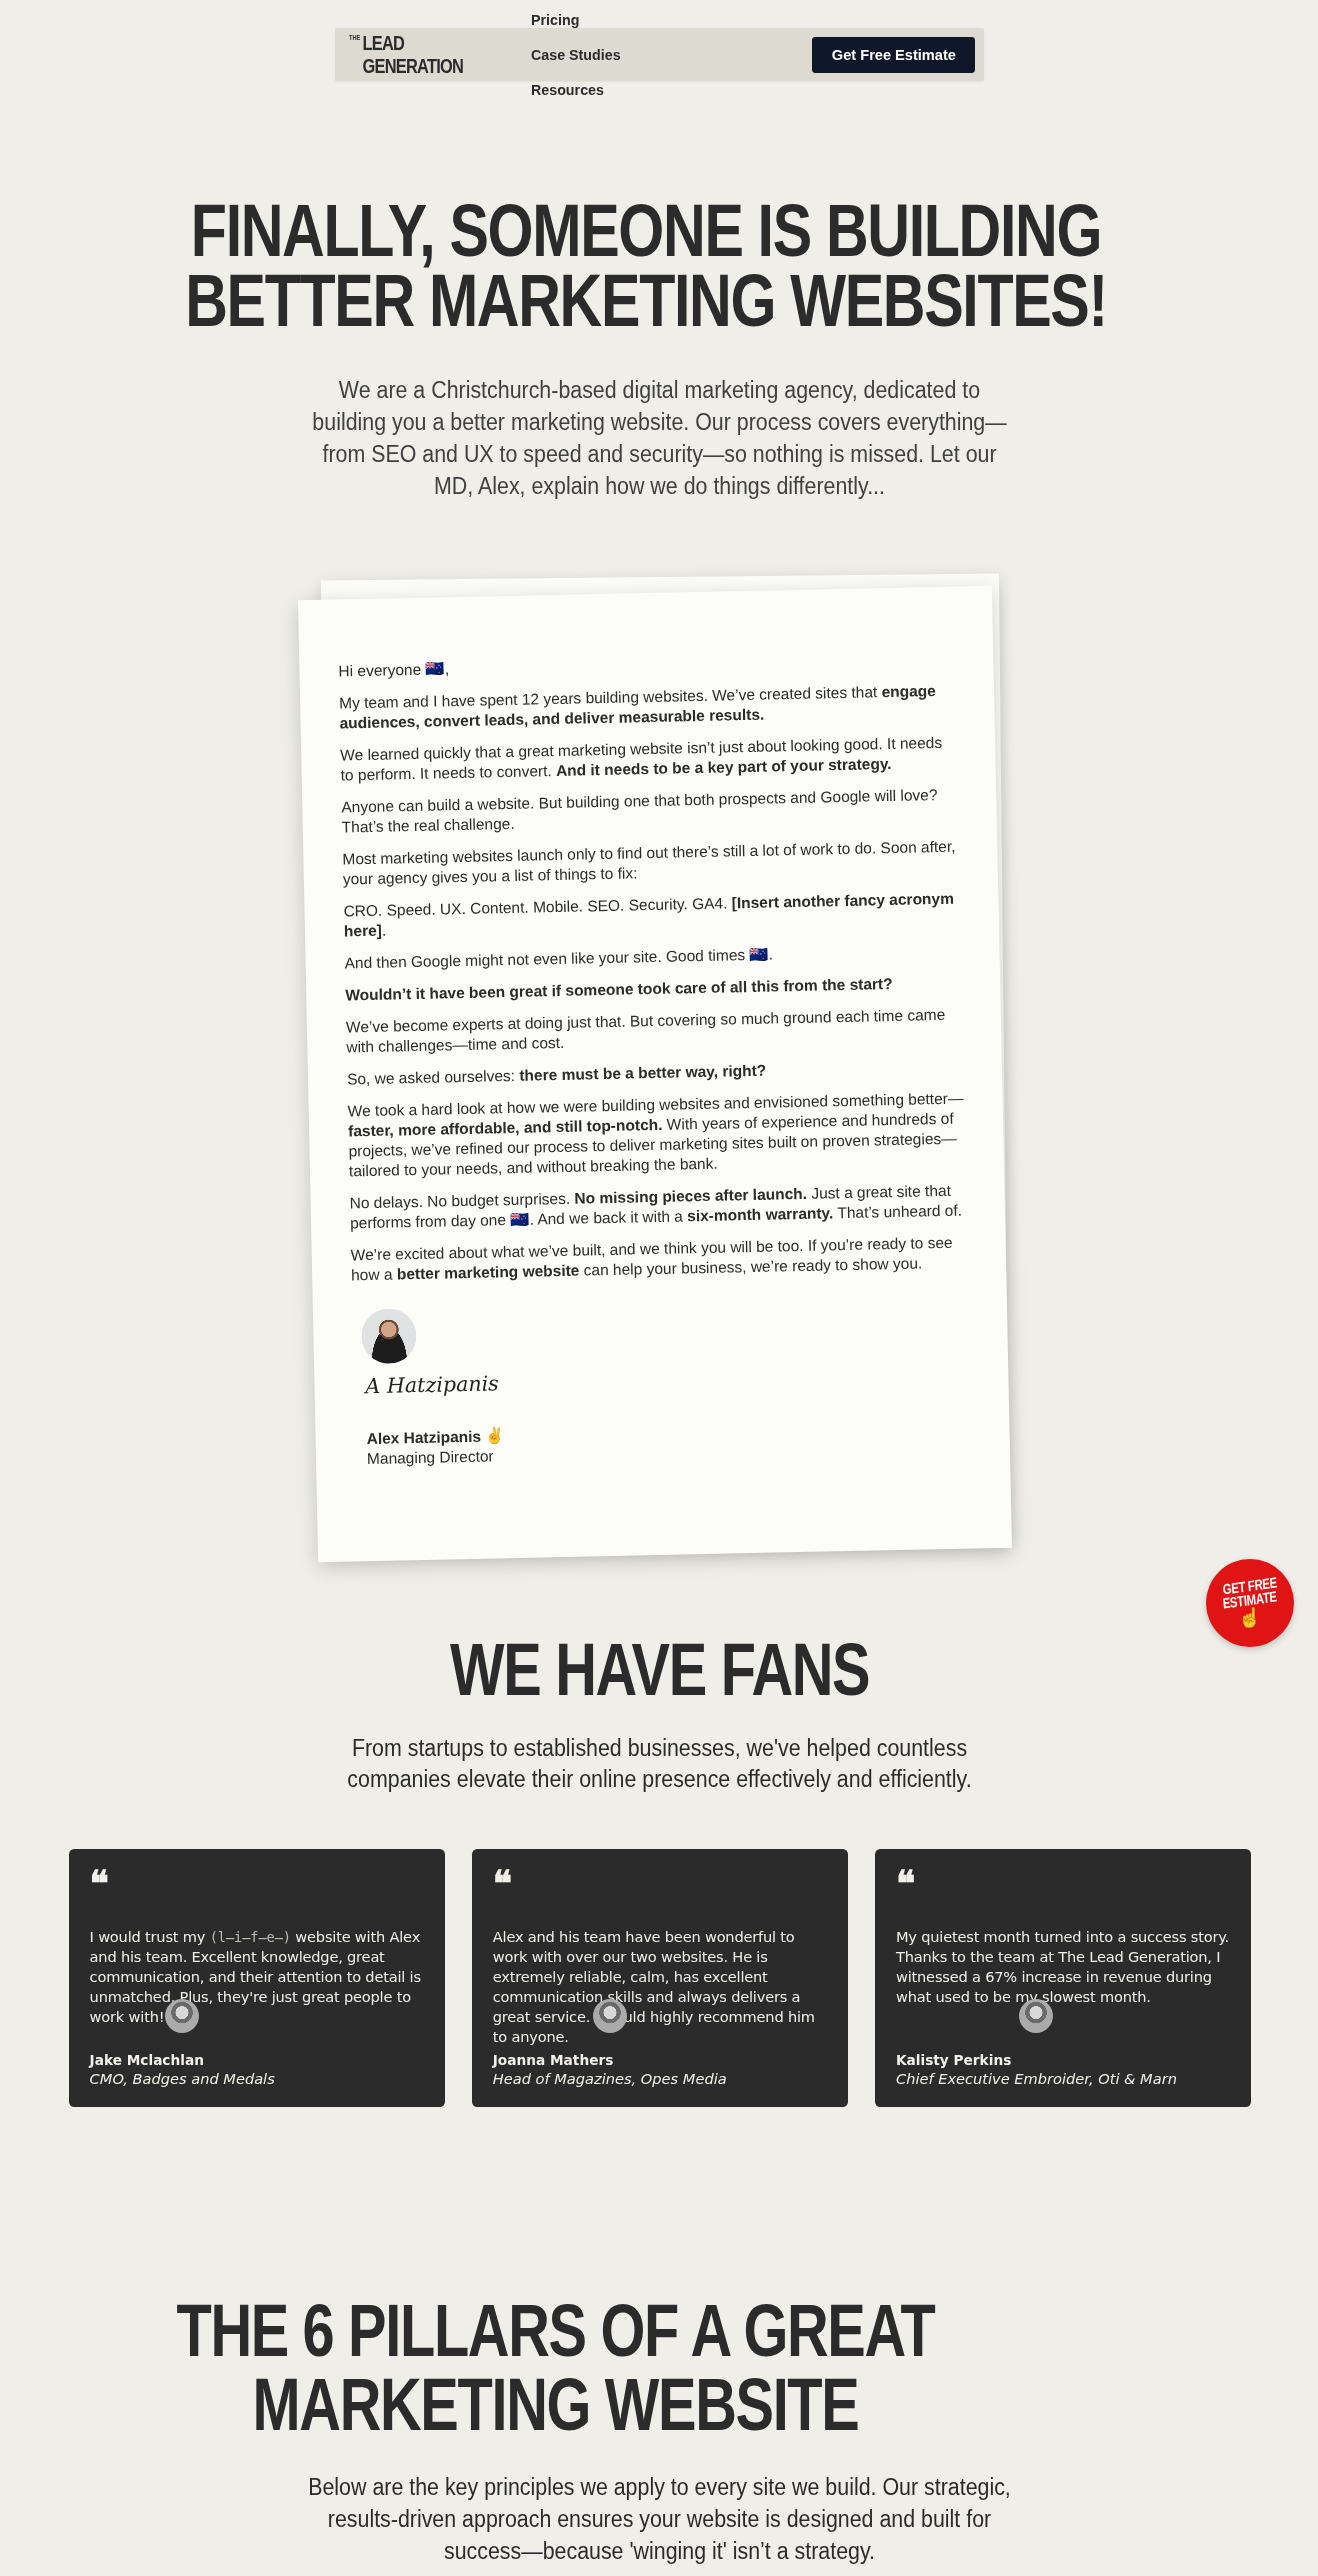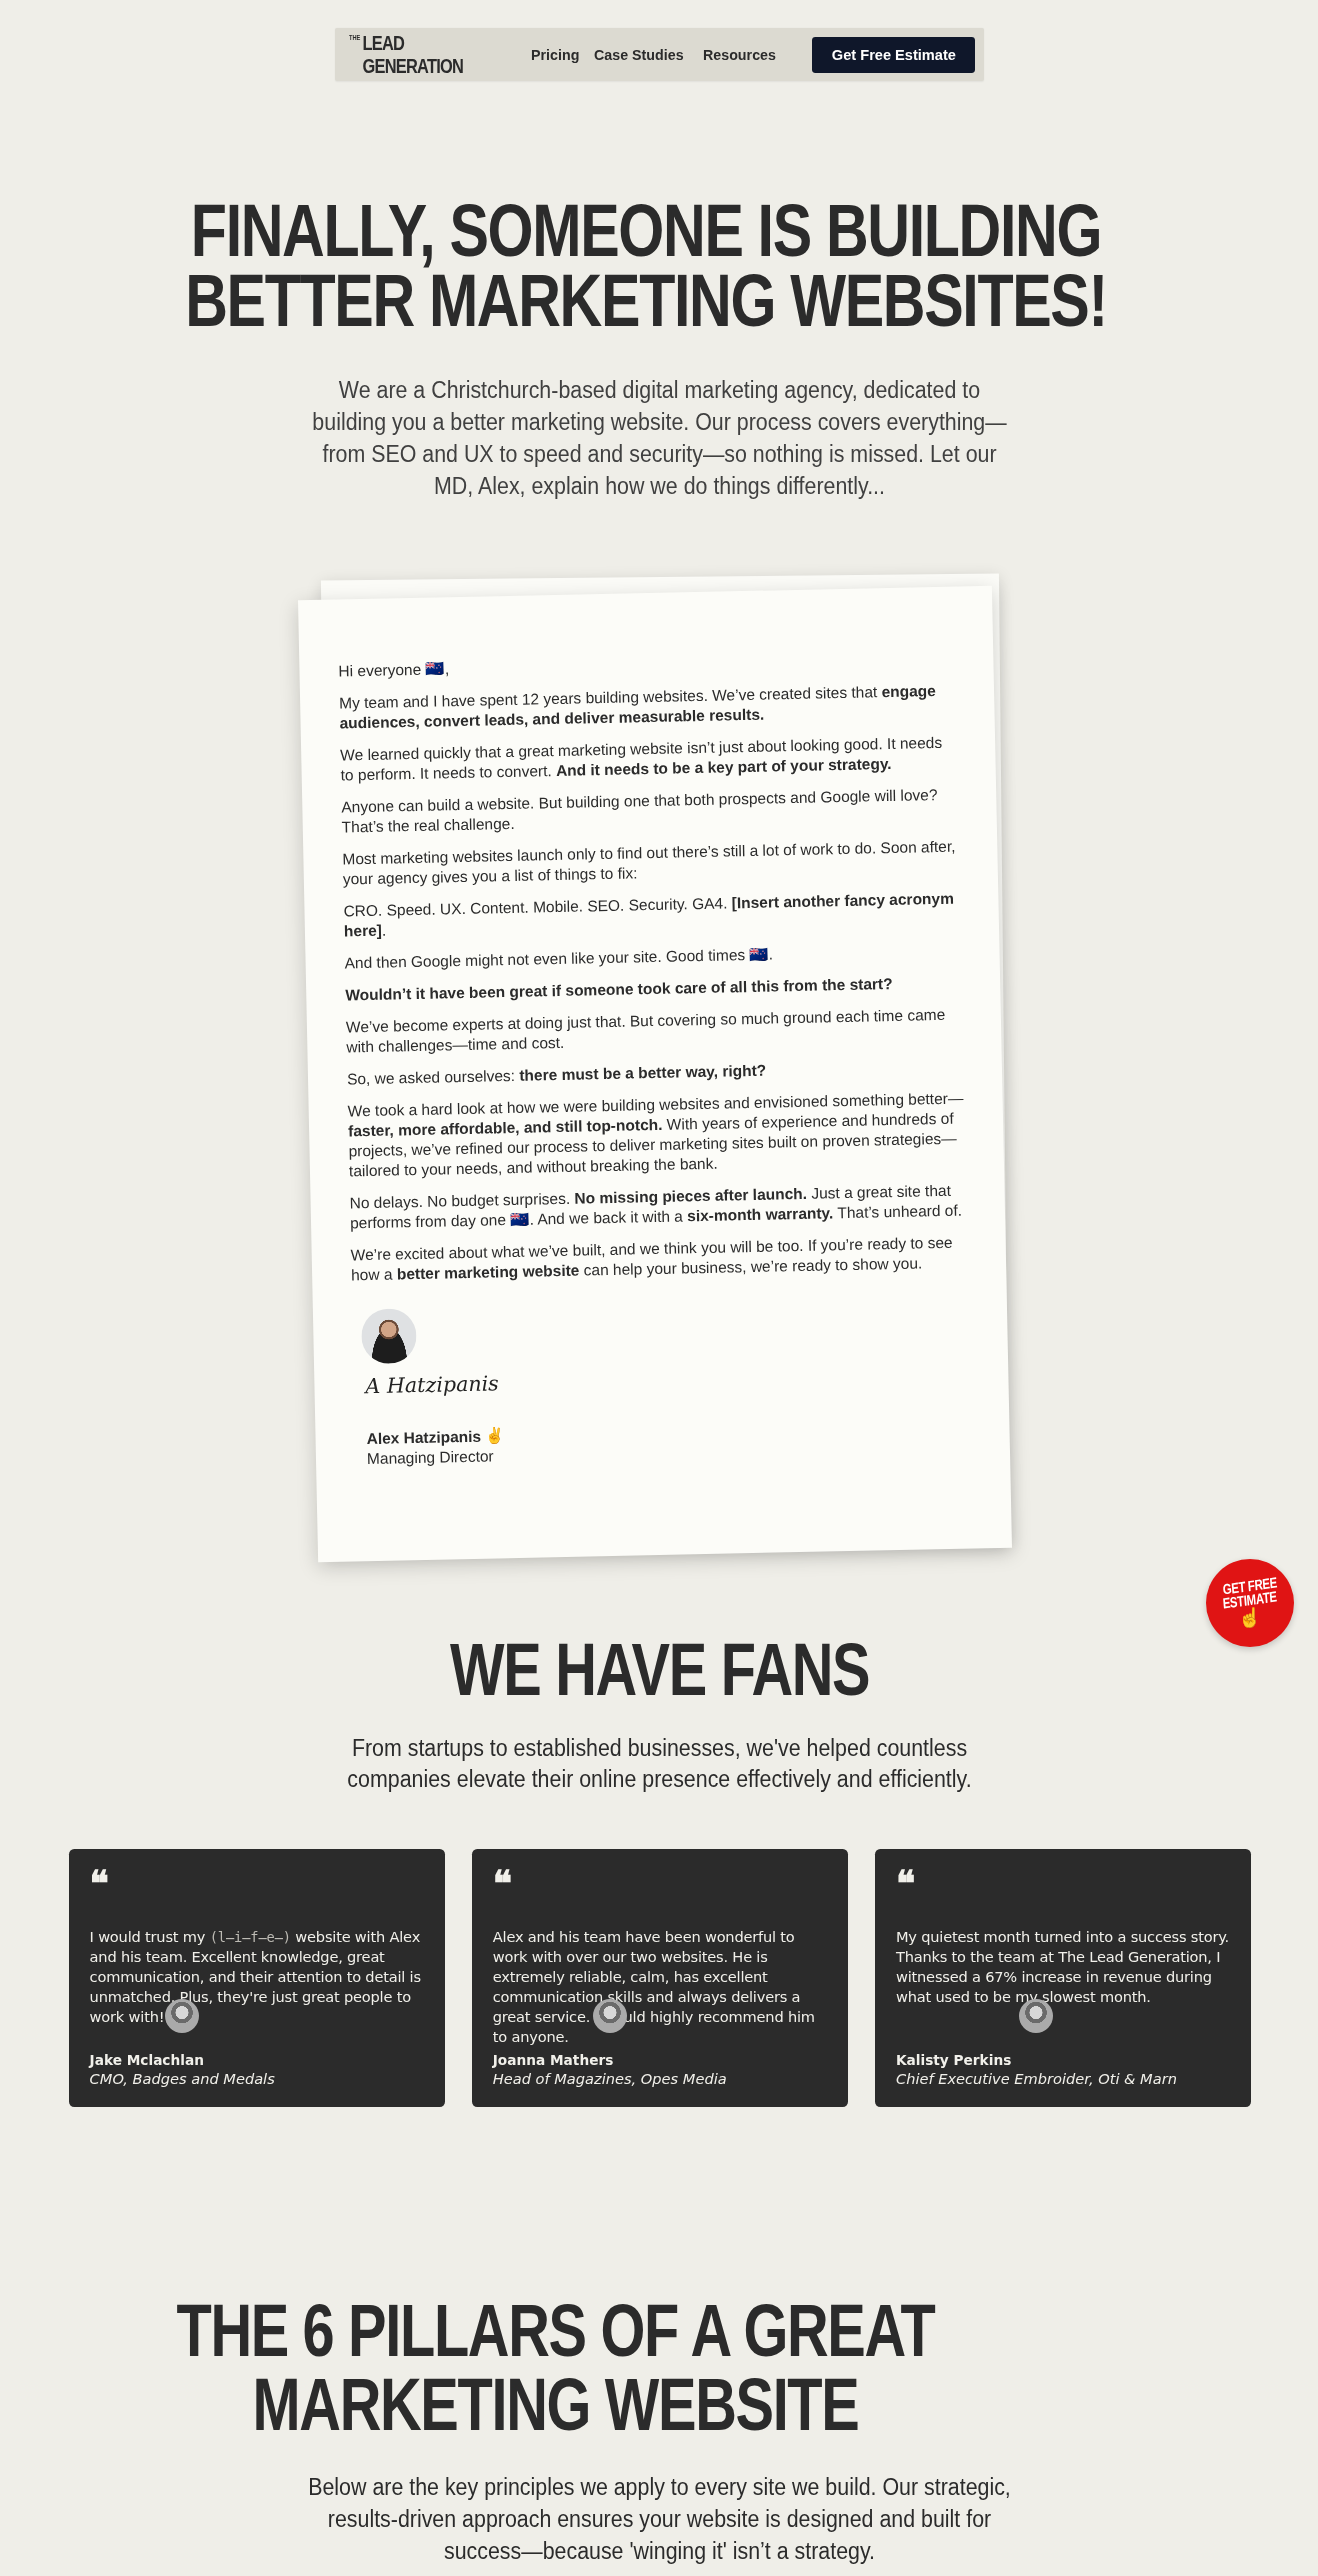--- a/index.html
+++ b/index.html
@@ -26,21 +26,21 @@
   .logo {
     display: flex; align-items: flex-start;
     font-family: "Liberation Sans", sans-serif;
     font-weight: 700; color: #2b2b2b;
     letter-spacing: -0.9px;
     transform: scaleX(0.82); transform-origin: left center;
     width: 189px;
   }
   .logo .the { font-size: 6.9px; margin-top: 2.6px; margin-right: 2.6px; letter-spacing: 0; }
   .logo .name { font-size: 20px; }
-  .nav-links { display: flex; gap: 11px; margin-left: -6.9px; }
+  .nav-links { display: flex; gap: 17px; margin-left: -6.9px; flex-direction: column; }
   .nav-link {
     font-size: 15.5px; font-weight: 700; color: #2b2b2b; text-decoration: none;
     transform: scaleX(0.92); transform-origin: left center;
   }
   .nav-cta {
     margin-left: auto;
     background: #0f172a; color: #fff;
     font-weight: 700; font-size: 14.6px;
     border-radius: 3.4px;
     height: 36px; width: 163px;

